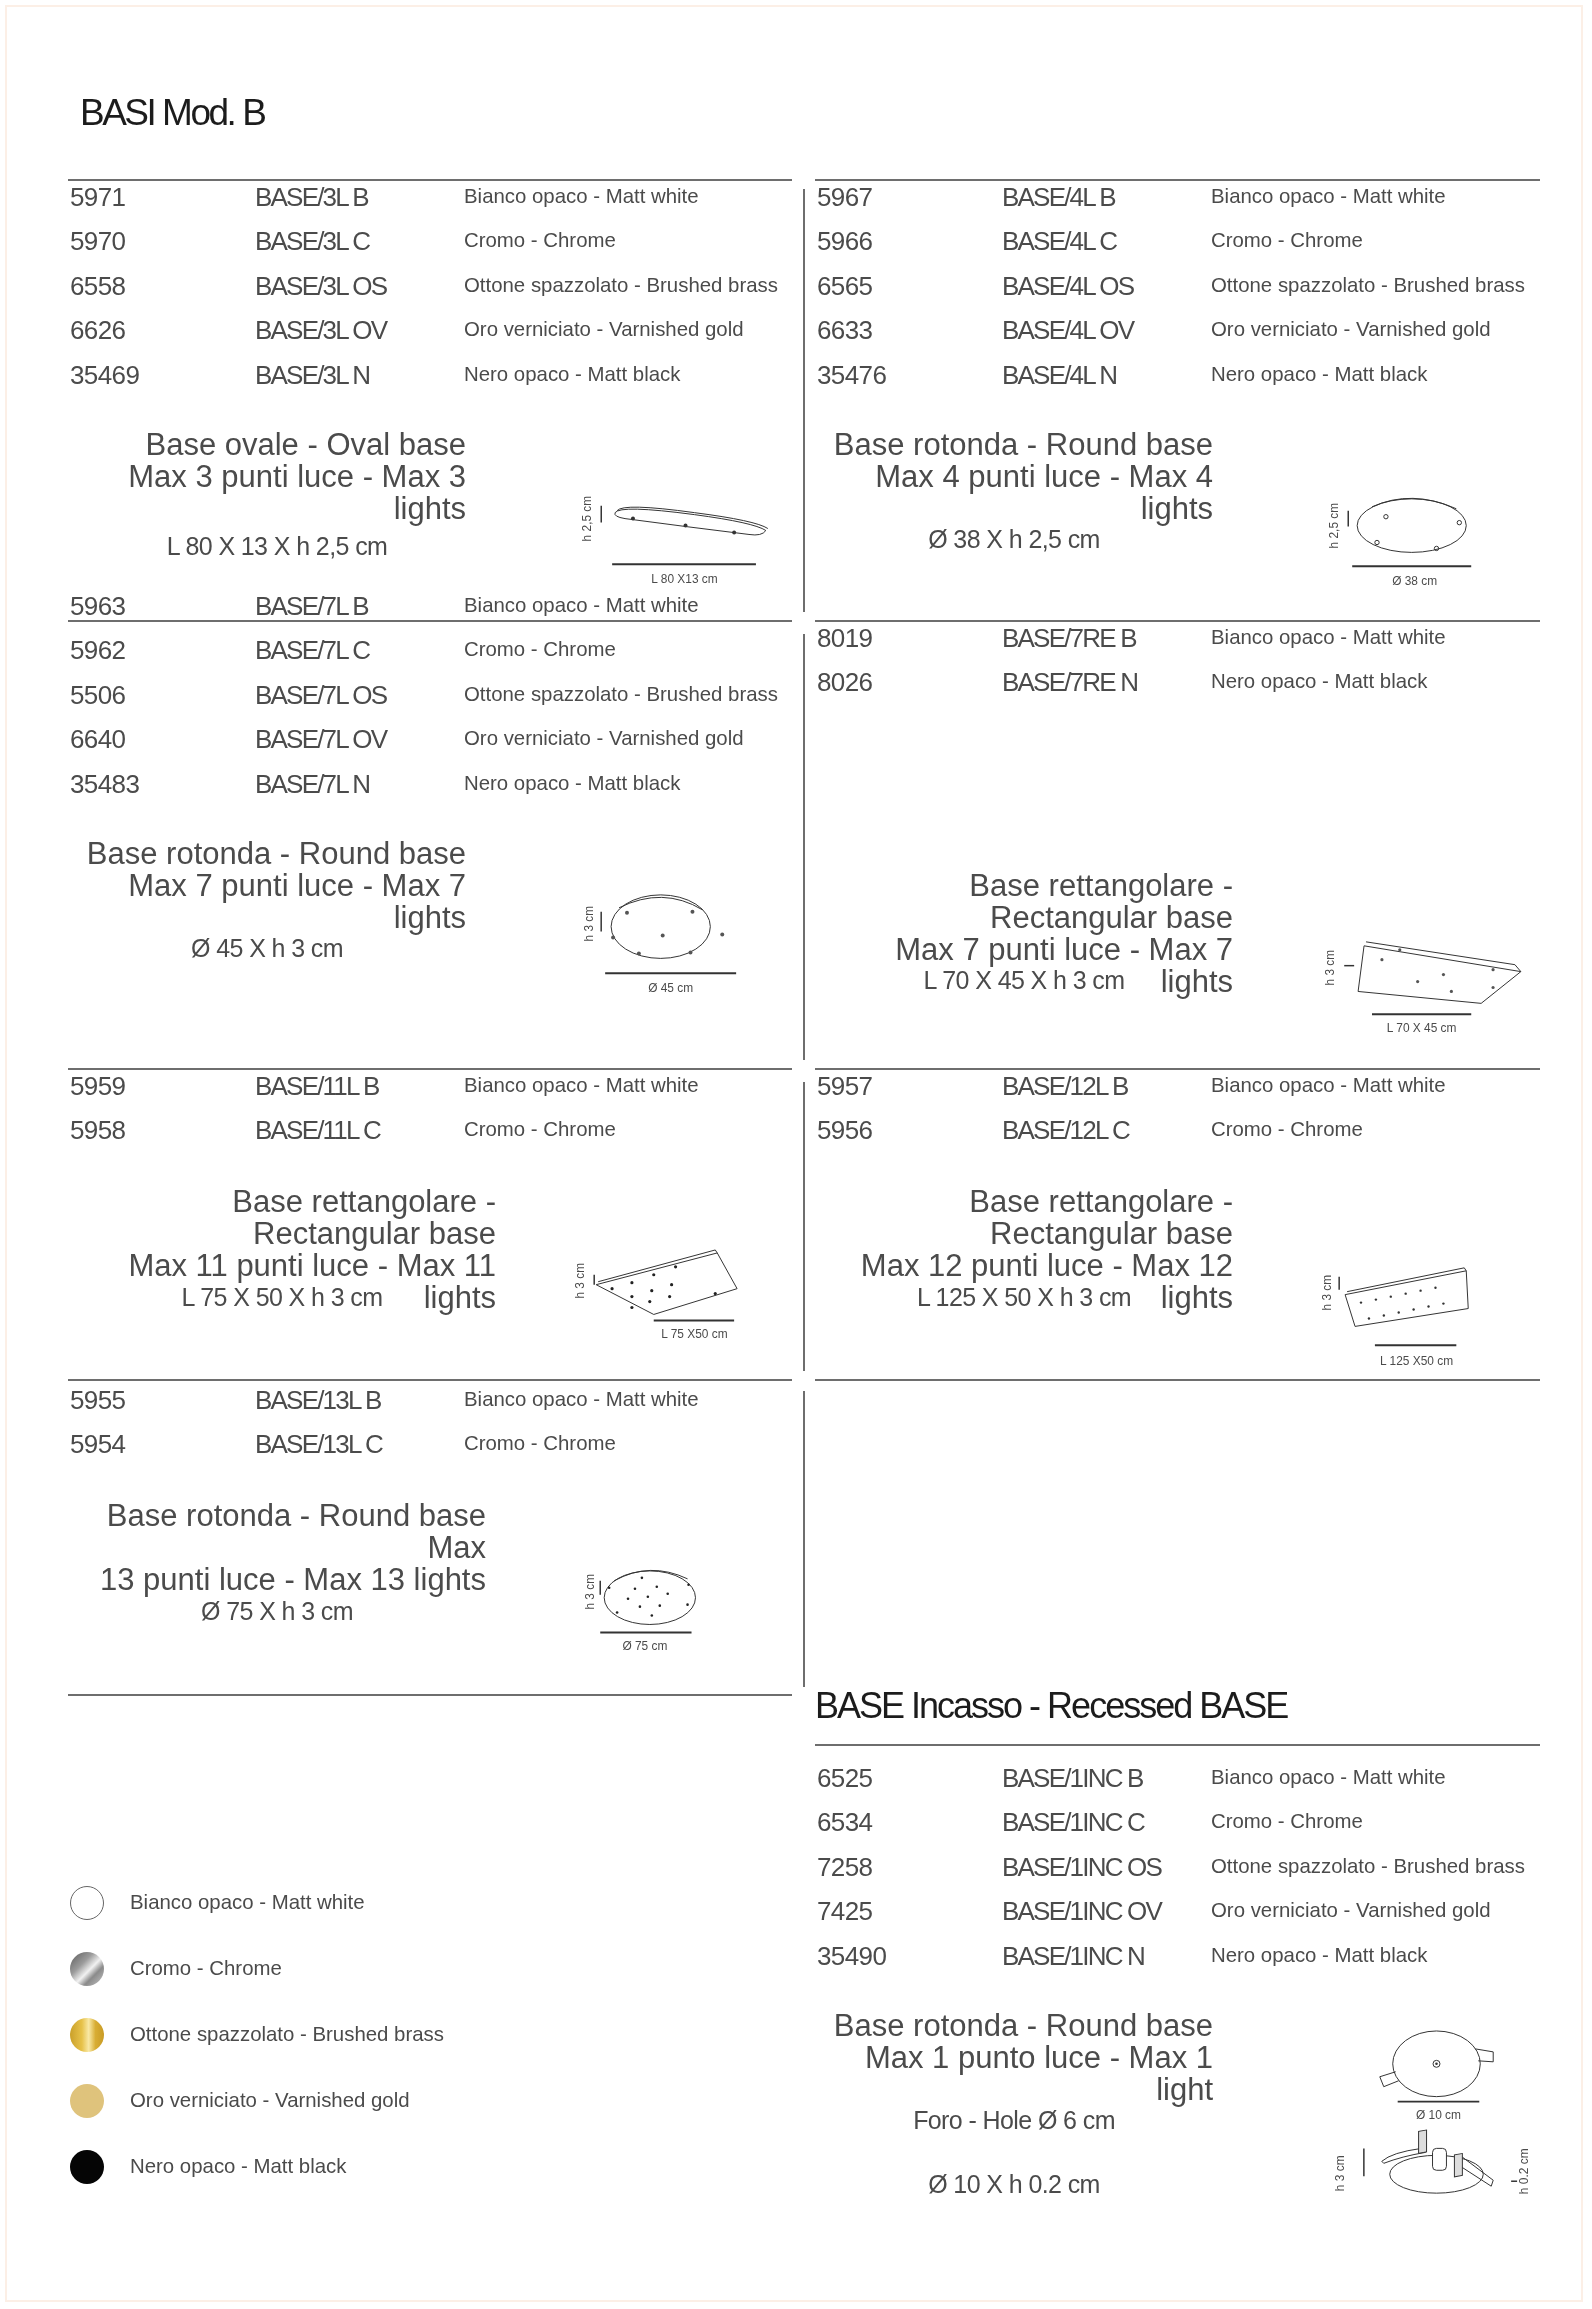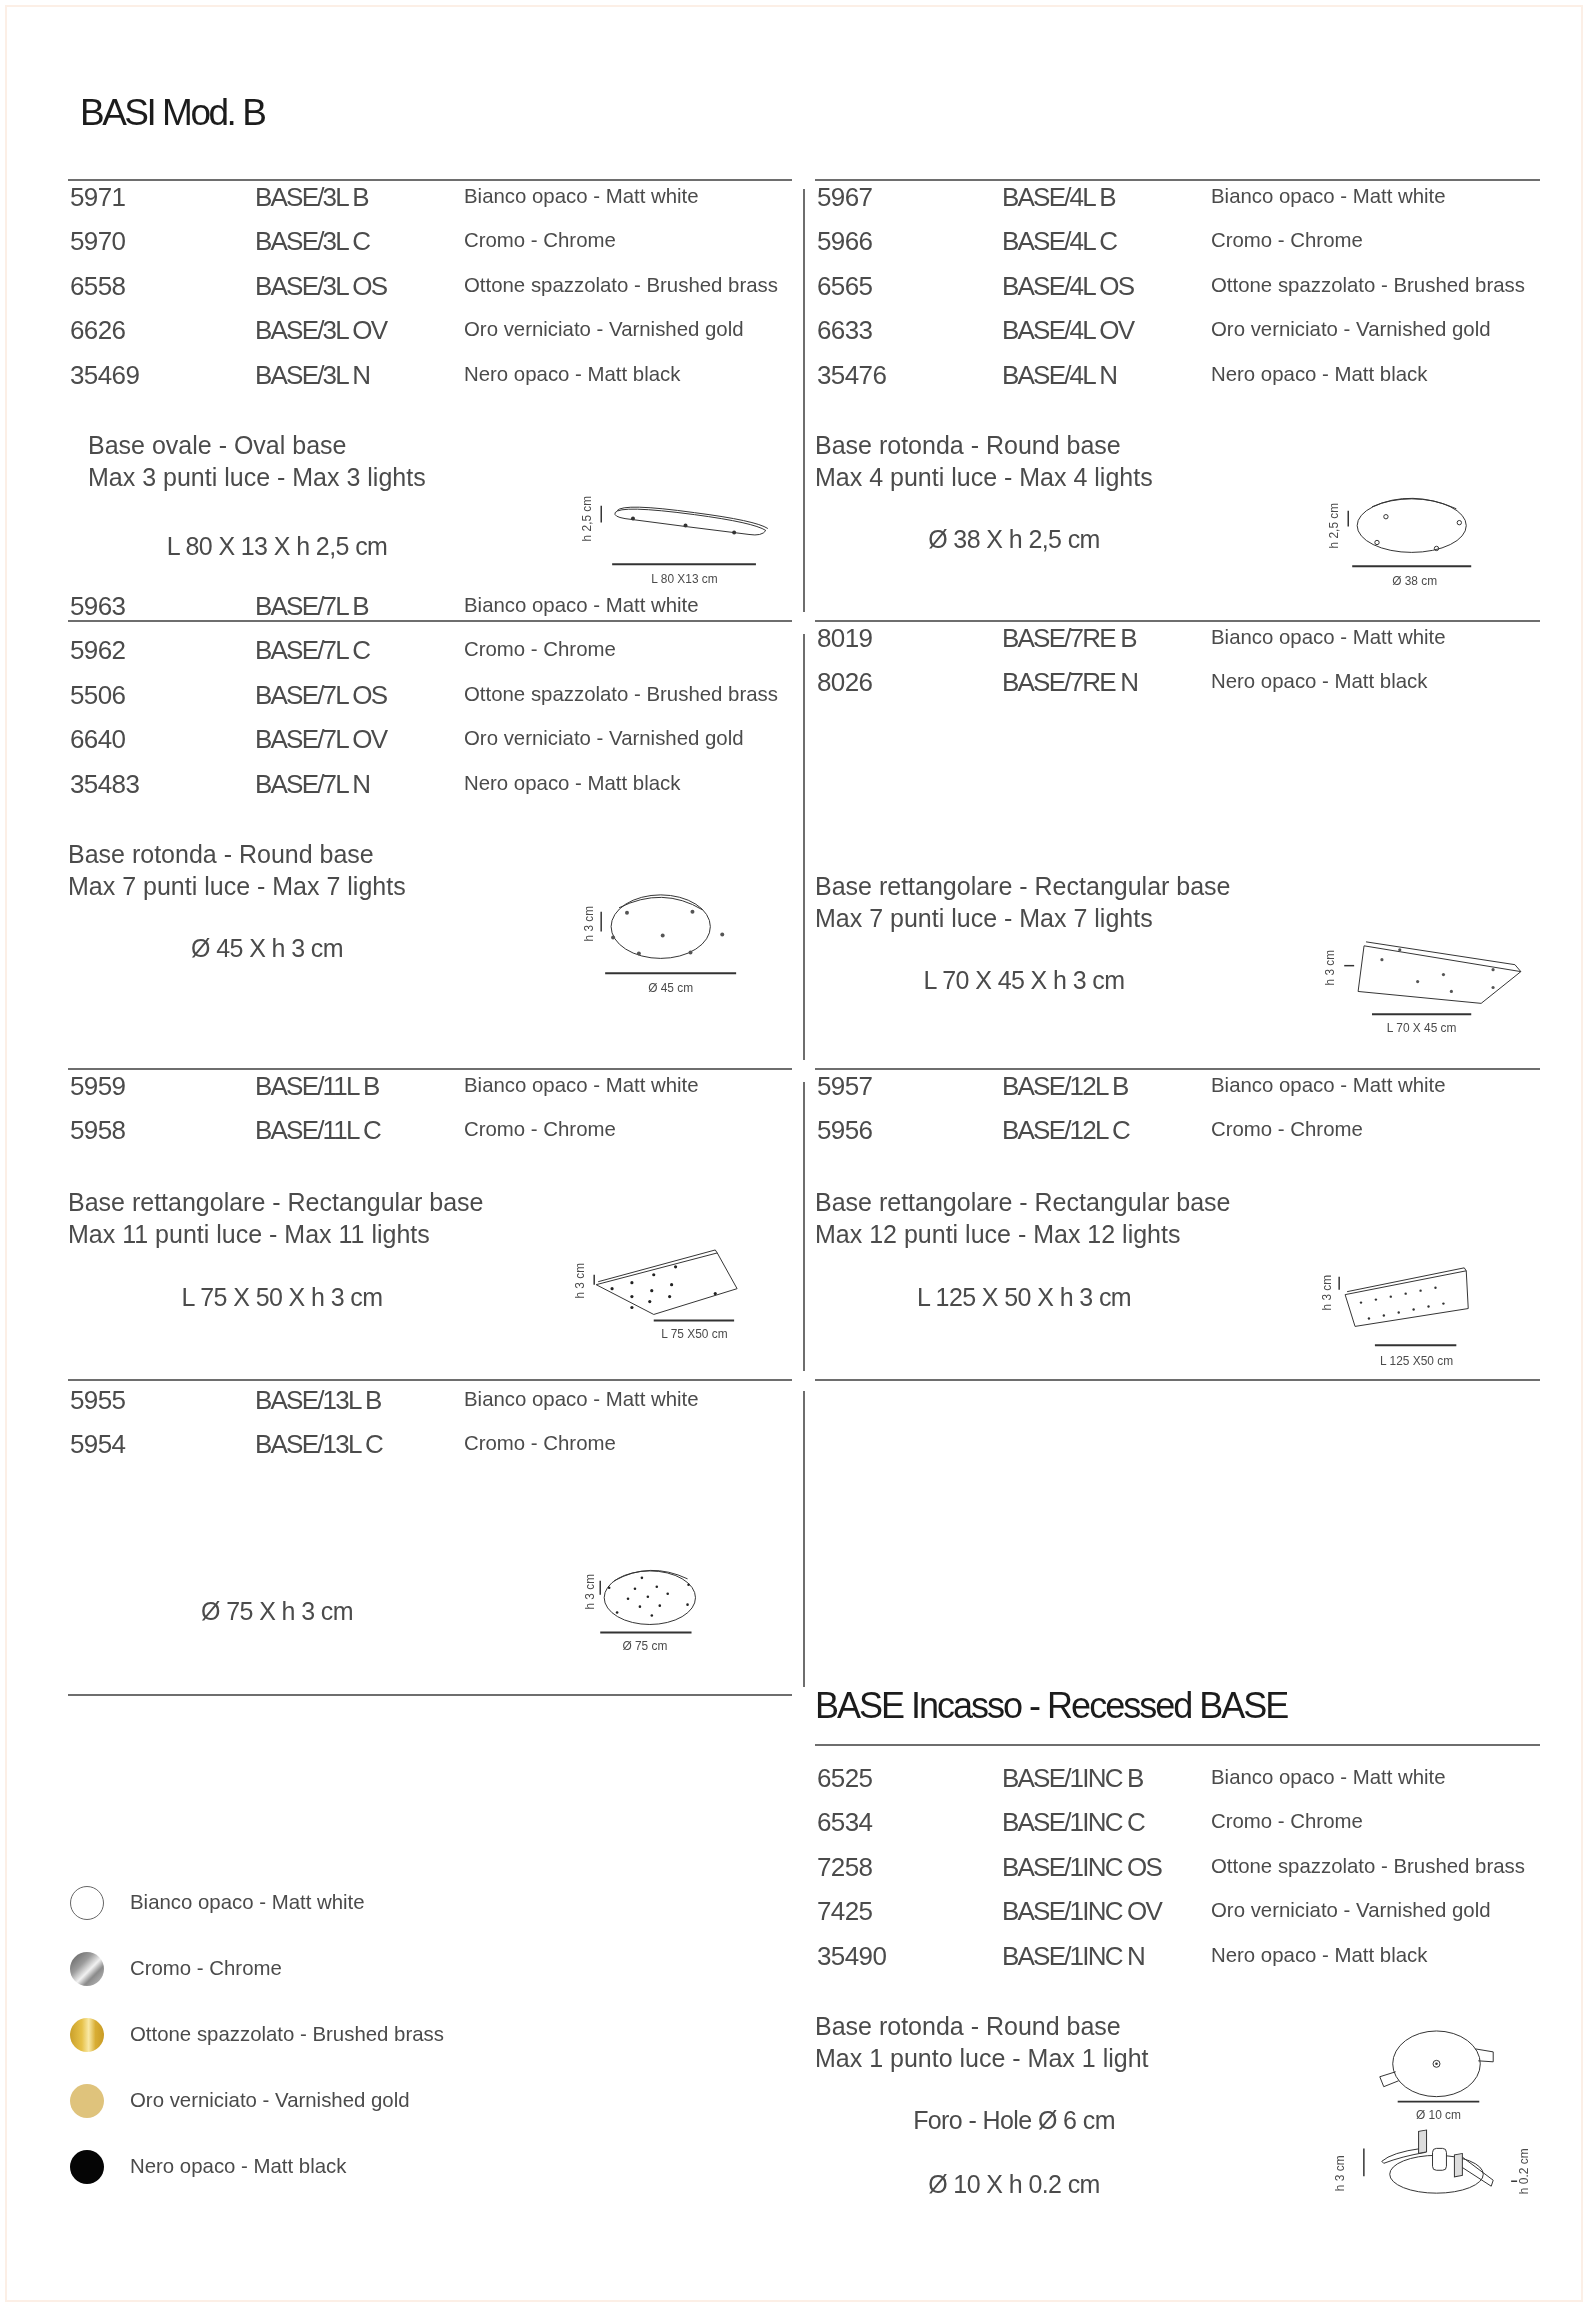--- a/index.html
+++ b/index.html
@@ -10,21 +10,21 @@
   .title { position:absolute; left:68px; top:80px; font-size:37px; color:#1c1c1c;
            letter-spacing:-2.5px; margin:12px; font-weight:normal; }
   .rule { position:absolute; height:0; border-top:2px solid #6e6e6e; }
   .vdiv { position:absolute; width:0; border-left:2px solid #6e6e6e; }
   .block { position:absolute; }
   .rows { position:absolute; left:0; top:0; width:731px; }
   .row { position:absolute; left:0; height:40px; white-space:nowrap; }
   .code { position:absolute; left:2px; top:0; font-size:26px; letter-spacing:-0.6px; color:#4b4b4b; }
   .ref  { position:absolute; left:187px; top:0; font-size:26px; letter-spacing:-1.8px; color:#4b4b4b;text-align:right; }
   .fin  { position:absolute; left:396px; top:3px; font-size:20.4px; color:#4b4b4b; }
-  .desc { position:absolute; text-align:left; font-size:25px; color:#4b4b4b; line-height:32px; }
+  .desc { position:absolute; text-align:right; font-size:31px; color:#4b4b4b; line-height:32px; }
   .dim  { position:absolute; text-align:center; font-size:25px; color:#4b4b4b; letter-spacing:-0.6px; }
   .drawing { position:absolute; }
   .drawing svg { overflow:visible; }
   .lbl { font-family:"Liberation Sans", sans-serif; fill:#4b4b4b; font-size:12px; }
   .section2-title { position:absolute; left:815px; top:1685px; font-size:36px; color:#1c1c1c;
                     letter-spacing:-2px; margin:0; font-weight:normal; }
   .legend { position:absolute; left:68px; top:1884px; }
   .legend-item { position:relative; height:66px; }
   .swatch { position:absolute; left:2px; top:2px; width:34px; height:34px; border-radius:50%; box-sizing:border-box; }
   .legend-label { position:absolute; left:62px; top:7px; font-size:20.4px; color:#4b4b4b; white-space:nowrap; }
@@ -326,20 +326,24 @@
     <div class="row" style="top:0px;">
         <span class="code">5955</span>
         <span class="ref">BASE/13L B</span>
         <span class="fin">Bianco opaco - Matt white</span>
       </div>
     <div class="row" style="top:44px;">
         <span class="code">5954</span>
         <span class="ref">BASE/13L C</span>
         <span class="fin">Cromo - Chrome</span>
       </div>
+  </div>
+  <div class="desc" style="left:0px;top:115px;width:418px;">
+    <div>Base rotonda - Round base Max</div>
+    <div>13 punti luce - Max 13 lights</div>
   </div>
   <div class="dim" style="left:0px;top:212px;width:418px;">Ø 75 X h 3 cm</div>
   <div class="drawing" style="left:512px;top:174px;width:229px;height:129px;">
     <svg width="229" height="129" viewBox="0 0 230 130">
       <text class="lbl" transform="translate(14,33) rotate(-90)" text-anchor="middle">h 3 cm</text>
       <line x1="20" y1="22" x2="20" y2="36" stroke="#333" stroke-width="1.5"></line>
       <ellipse cx="70" cy="39" rx="46" ry="27" fill="none" stroke="#333" stroke-width="1"></ellipse>
       <path d="M34,22 Q70,2 108,20" fill="none" stroke="#333" stroke-width="1"></path>
       <circle cx="62" cy="19" r="1.3" fill="#222"></circle>
         <circle cx="29" cy="29" r="1.3" fill="#222"></circle>

